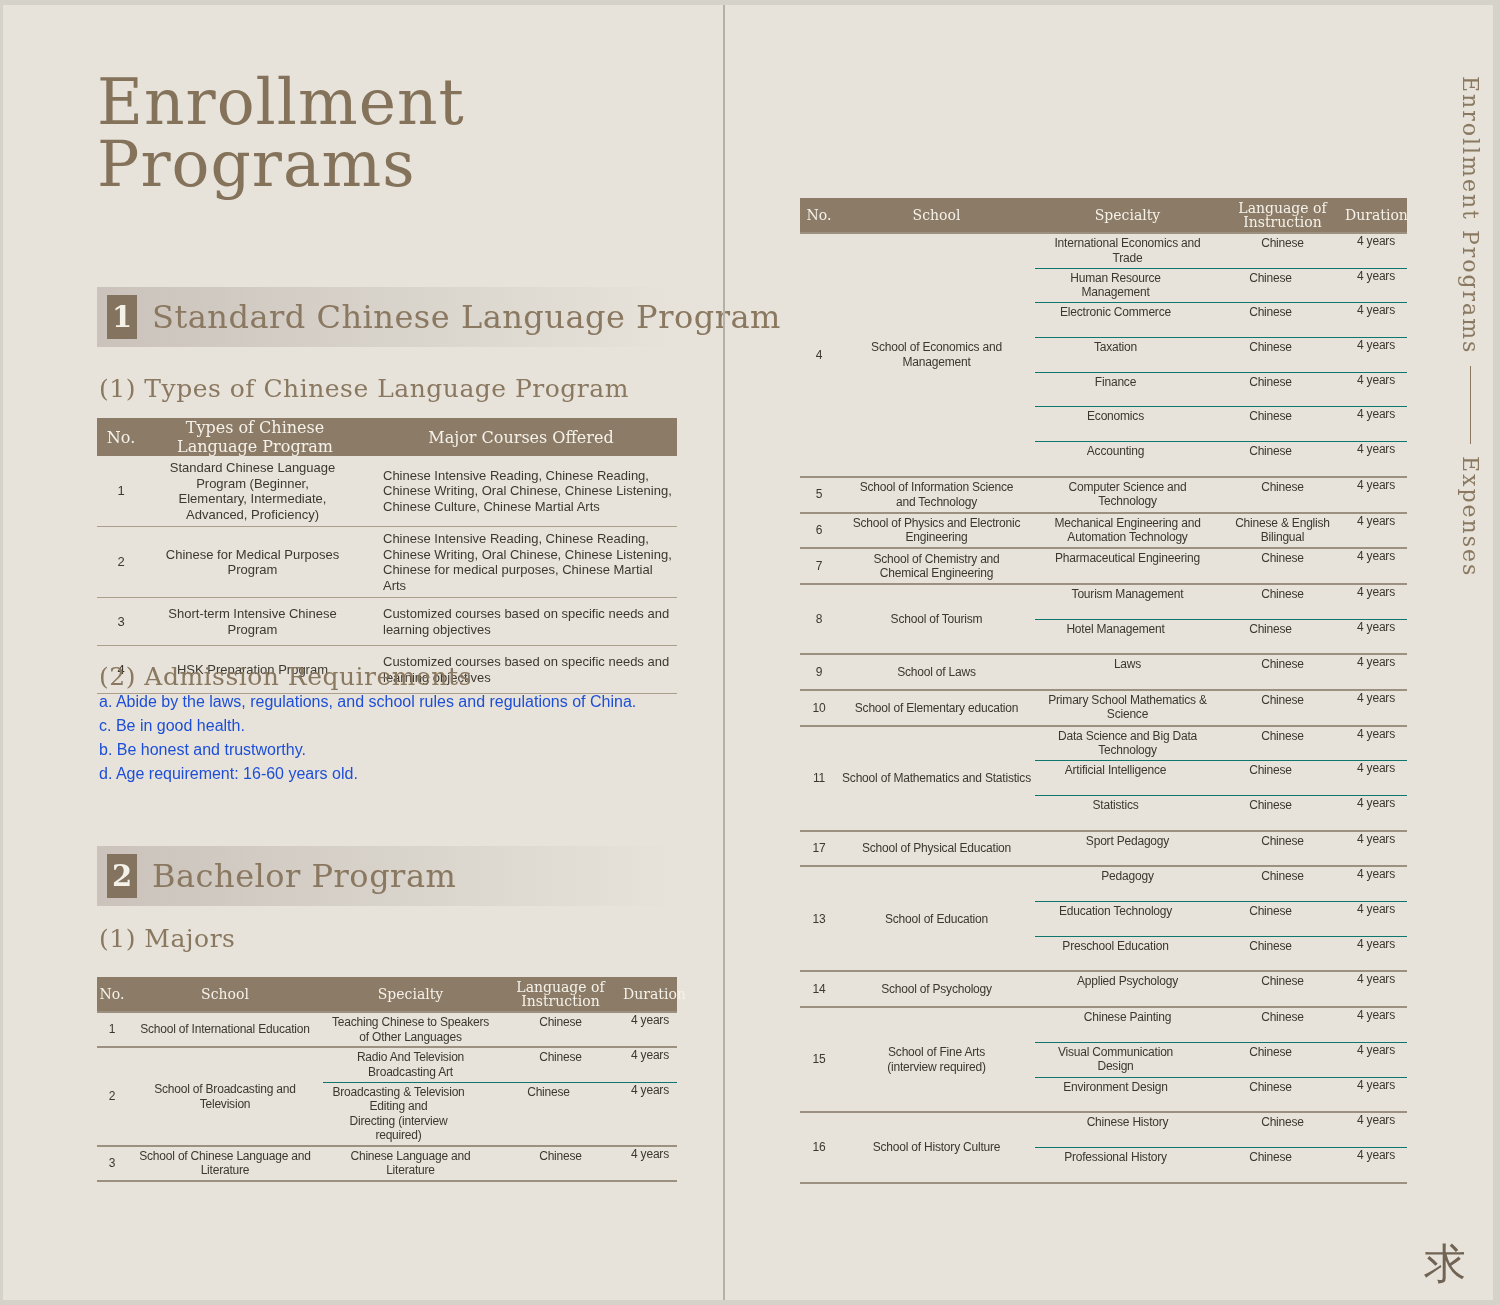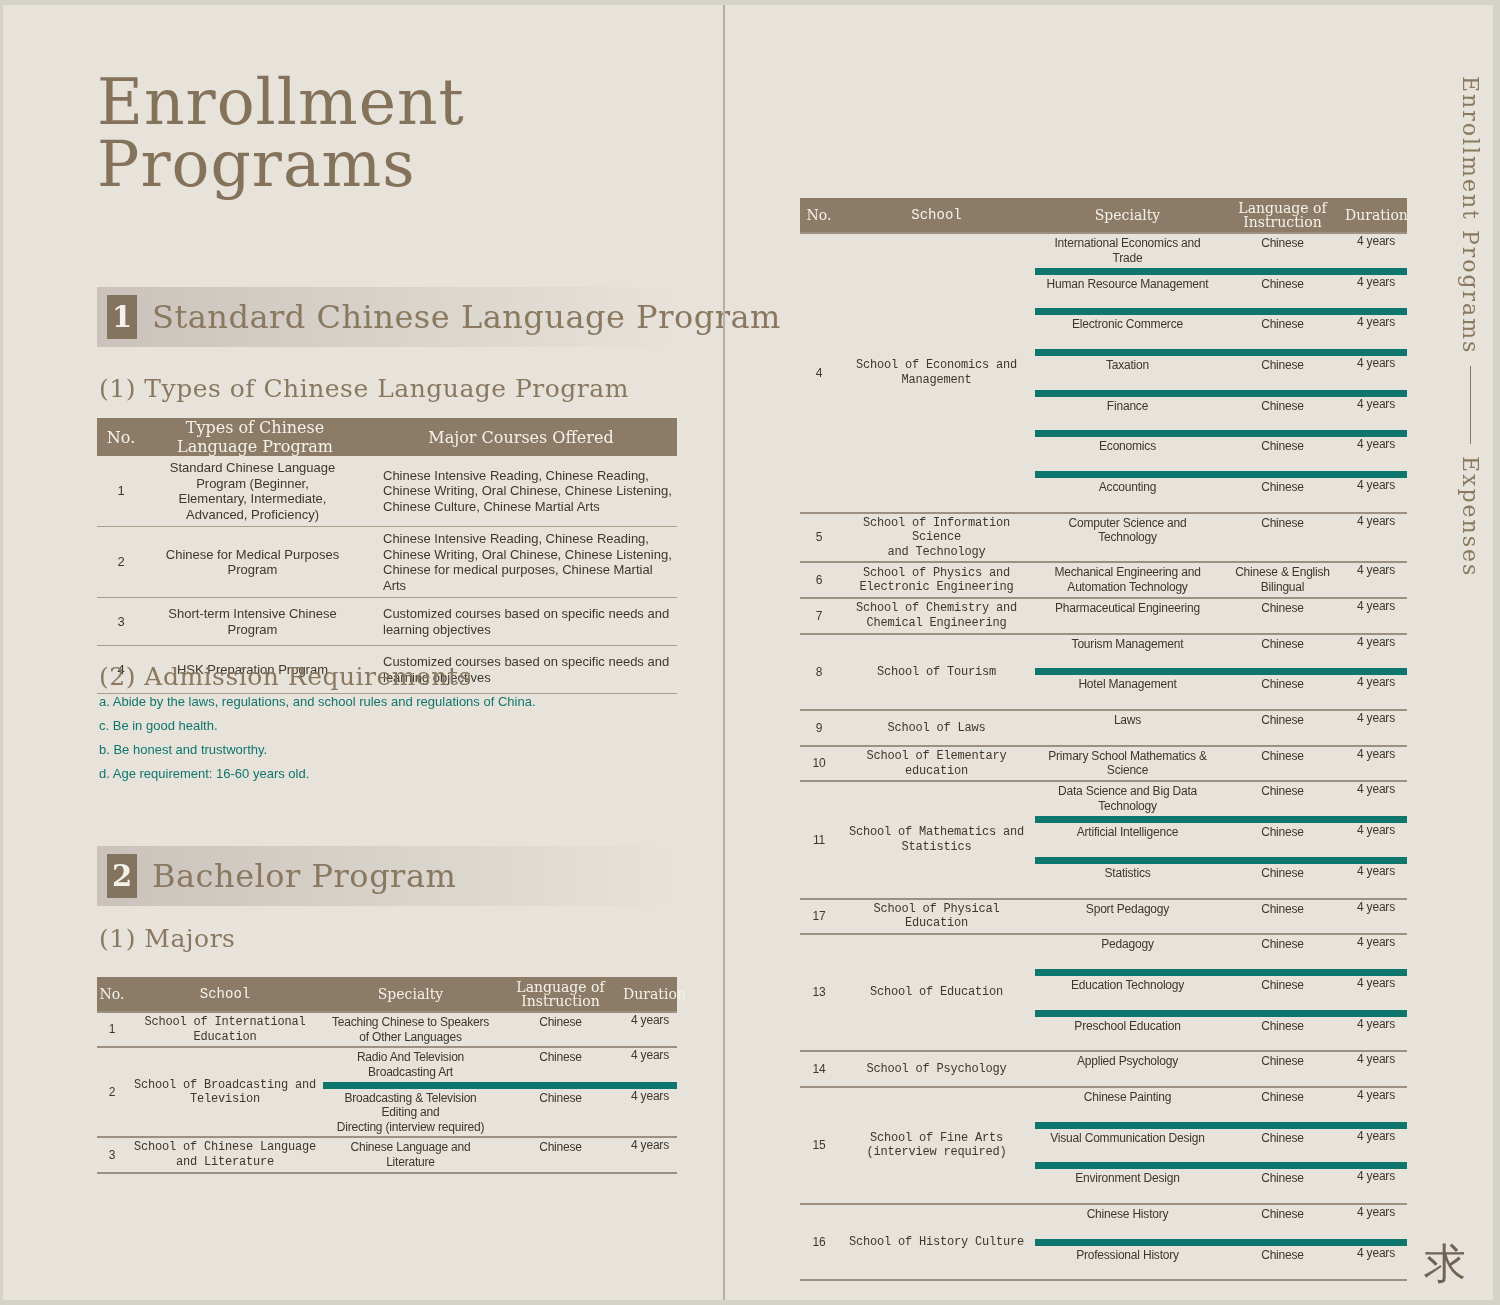--- a/index.html
+++ b/index.html
@@ -63,36 +63,36 @@
   .lt-header .lt-c1,.lt-header .lt-c2{text-align:center;}
   .lt-row{
     display:flex;align-items:center;border-bottom:1px solid #ab9f8c;
     min-height:48px;box-sizing:border-box;padding:4px 0;
     font-size:13px;line-height:15.5px;color:#3d3830;
   }
   .lt-row .lt-c1{padding:0 8px 0 3px;white-space:pre-line;}
   .lt-row .lt-c2{padding:0 4px 0 18px;}
 
   
-  .req-list{position:absolute;top:690px;left:2px;width:578px;font-size:13px;color:#0f766e;}
+  .req-list{position:absolute;top:690px;left:2px;width:578px;font-size:16px;color:#1d4ed8;}
   .req-list div{line-height:24px;}
 
   
   .gt{font-size:12px;line-height:14.5px;color:#3c372f;letter-spacing:-0.2px;}
   .gt-header{
     display:flex;align-items:center;height:34px;
     background:#8b7b67;color:#f5f2ea;letter-spacing:0;
     font-family:"DejaVu Serif","Liberation Serif",serif;font-size:14px;
   }
   .gt-header>div{text-align:center;}
   .gt-no{flex:0 0 auto;display:flex;align-items:center;justify-content:center;text-align:center;}
-  .gt-school{flex:0 0 auto;display:flex;align-items:center;justify-content:center;text-align:center;white-space:pre-line;padding:2px 4px;box-sizing:border-box;font-family:Liberation Mono, monospace;}
+  .gt-school{flex:0 0 auto;display:flex;align-items:center;justify-content:center;text-align:center;white-space:pre-line;padding:2px 4px;box-sizing:border-box;}
   .gt-right{flex:1;display:flex;flex-direction:column;}
   .gt-sub{display:flex;align-items:flex-start;}
-  .gt-sub + .gt-sub{border-top:7px solid #0f766e;}
+  .gt-sub + .gt-sub{border-top:1px solid #0f766e;gap:12px;}
   .gt-spec{flex:1;text-align:center;white-space:pre-line;padding:2px 4px;box-sizing:border-box;}
   .gt-lang{flex:0 0 auto;text-align:center;padding:2px 2px;box-sizing:border-box;}
   .gt-dur{flex:0 0 auto;text-align:center;}
   .gt-group{display:flex;border-top:2px solid #9c9180;}
   .gt .gt-group:first-of-type{border-top:none;}
   .gt{border-bottom:2px solid #9c9180;}
   .gt-header{border-bottom:none;}
 
   #majors-table{position:absolute;top:977px;left:0;width:580px;}
   #majors-table .gt-no{width:30px;}

